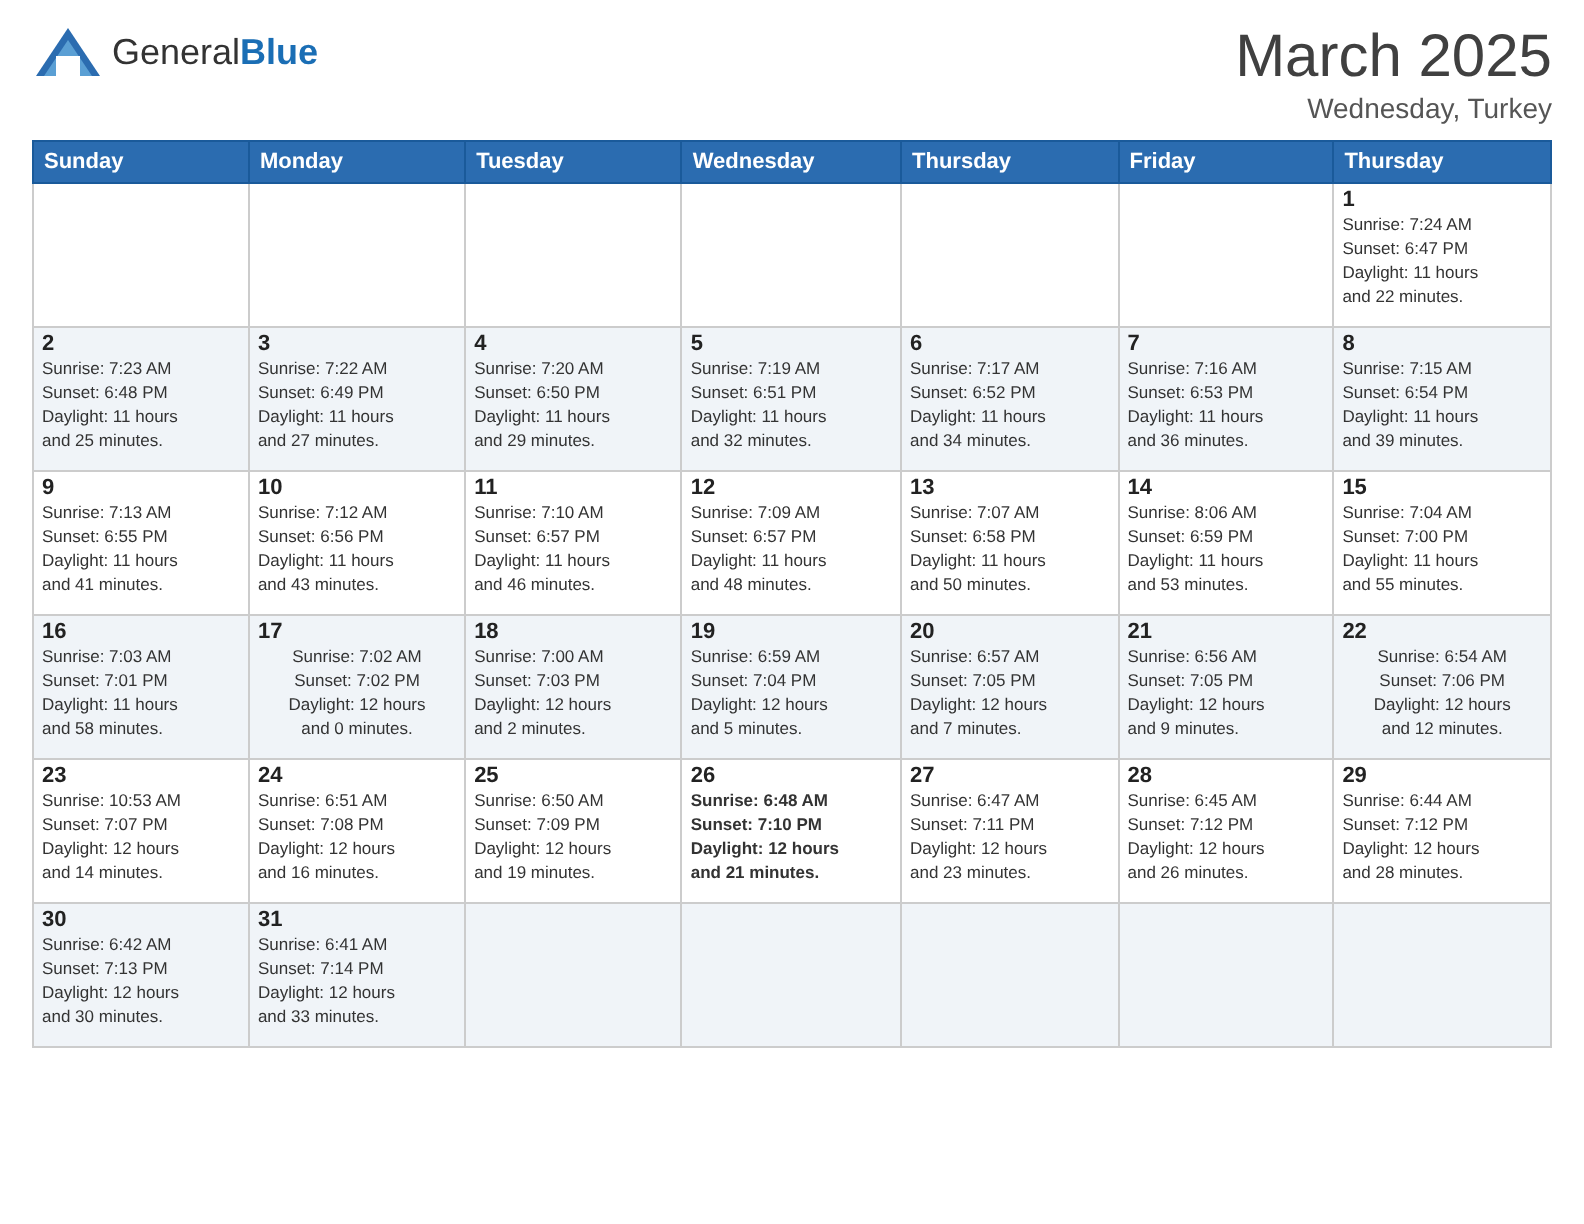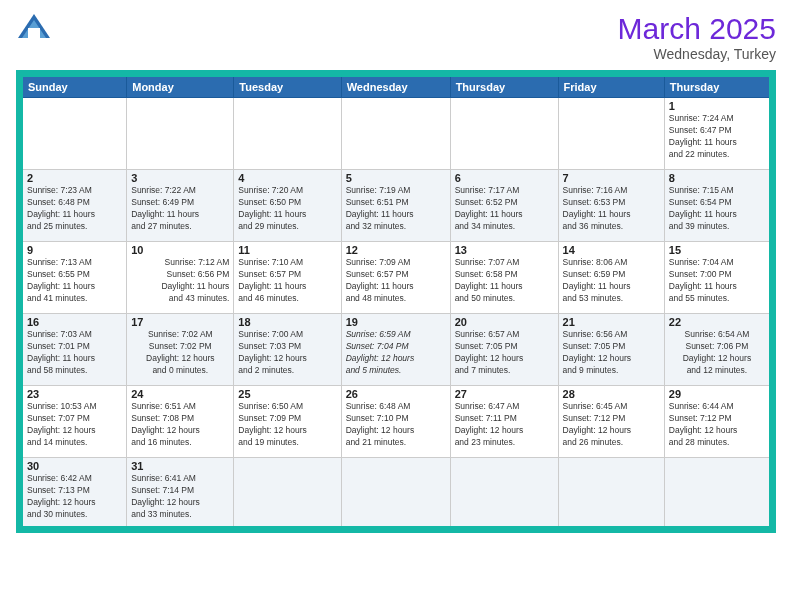--- a/index.html
+++ b/index.html
@@ -38,31 +38,31 @@
     }
     .logo-icon {
       width: 36px;
       height: 28px;
     }
     .title-block {
       text-align: right;
     }
     .month-title {
       font-size: 30px;
-      color: #6d28d9;
+      color: #404040;
       font-weight: normal;
     }
     .location {
       font-size: 14px;
       color: #555;
     }
     .calendar-table {
       width: 100%;
       border-collapse: collapse;
-      border: 7px solid #14b8a6;
+      border: 1px solid #14b8a6;
       padding-left: 23px;
     }
     .calendar-table th {
       background-color: #2b6cb0;
       color: white;
       font-size: 11px;
       font-weight: bold;
       padding: 4px 5px;
       text-align: left;
       border: 1px solid #1a5a9a;
@@ -102,20 +102,23 @@
 <body>
 
 <div class="page">
   <div class="header">
     <div class="logo">
       <svg class="logo-icon" viewBox="0 0 36 28">
         <polygon points="18,2 34,26 2,26" fill="#2b6cb0"></polygon>
         <polygon points="18,8 30,26 6,26" fill="#5a9fd4"></polygon>
         <rect x="12" y="16" width="12" height="10" fill="white"></rect>
       </svg>
+      <div>
+        <span class="logo-text">General<span>Blue</span></span>
+      </div>
     </div>
     <div class="title-block">
       <div class="month-title">March 2025</div>
       <div class="location">Wednesday, Turkey</div>
     </div>
   </div>
 
   <table class="calendar-table">
     <thead>
       <tr>
@@ -198,21 +201,21 @@
         <tr class="row-white">
           <td>
             <span class="day-num">9</span>
             <div class="day-info" style="white-space: pre-line;">Sunrise: 7:13 AM
 Sunset: 6:55 PM
 Daylight: 11 hours
 and 41 minutes.</div>
           </td>
           <td>
             <span class="day-num">10</span>
-            <div class="day-info" style="white-space: pre-line; text-align: right;">Sunrise: 7:12 AM
+            <div class="day-info" style="white-space: pre-line;">Sunrise: 7:12 AM
 Sunset: 6:56 PM
 Daylight: 11 hours
 and 43 minutes.</div>
           </td>
           <td>
             <span class="day-num">11</span>
             <div class="day-info" style="white-space: pre-line;">Sunrise: 7:10 AM
 Sunset: 6:57 PM
 Daylight: 11 hours
 and 46 minutes.</div>
@@ -263,21 +266,21 @@
           </td>
           <td>
             <span class="day-num">18</span>
             <div class="day-info" style="white-space: pre-line;">Sunrise: 7:00 AM
 Sunset: 7:03 PM
 Daylight: 12 hours
 and 2 minutes.</div>
           </td>
           <td>
             <span class="day-num">19</span>
-            <div class="day-info" style="white-space: pre-line; font-style: italic;">Sunrise: 6:59 AM
+            <div class="day-info" style="white-space: pre-line;">Sunrise: 6:59 AM
 Sunset: 7:04 PM
 Daylight: 12 hours
 and 5 minutes.</div>
           </td>
           <td>
             <span class="day-num">20</span>
             <div class="day-info" style="white-space: pre-line;">Sunrise: 6:57 AM
 Sunset: 7:05 PM
 Daylight: 12 hours
 and 7 minutes.</div>
@@ -314,21 +317,21 @@
           </td>
           <td>
             <span class="day-num">25</span>
             <div class="day-info" style="white-space: pre-line;">Sunrise: 6:50 AM
 Sunset: 7:09 PM
 Daylight: 12 hours
 and 19 minutes.</div>
           </td>
           <td>
             <span class="day-num">26</span>
-            <div class="day-info" style="white-space: pre-line;">Sunrise: 6:48 AM
+            <div class="day-info" style="white-space: pre-line; font-weight: bold;">Sunrise: 6:48 AM
 Sunset: 7:10 PM
 Daylight: 12 hours
 and 21 minutes.</div>
           </td>
           <td>
             <span class="day-num">27</span>
             <div class="day-info" style="white-space: pre-line;">Sunrise: 6:47 AM
 Sunset: 7:11 PM
 Daylight: 12 hours
 and 23 minutes.</div>

